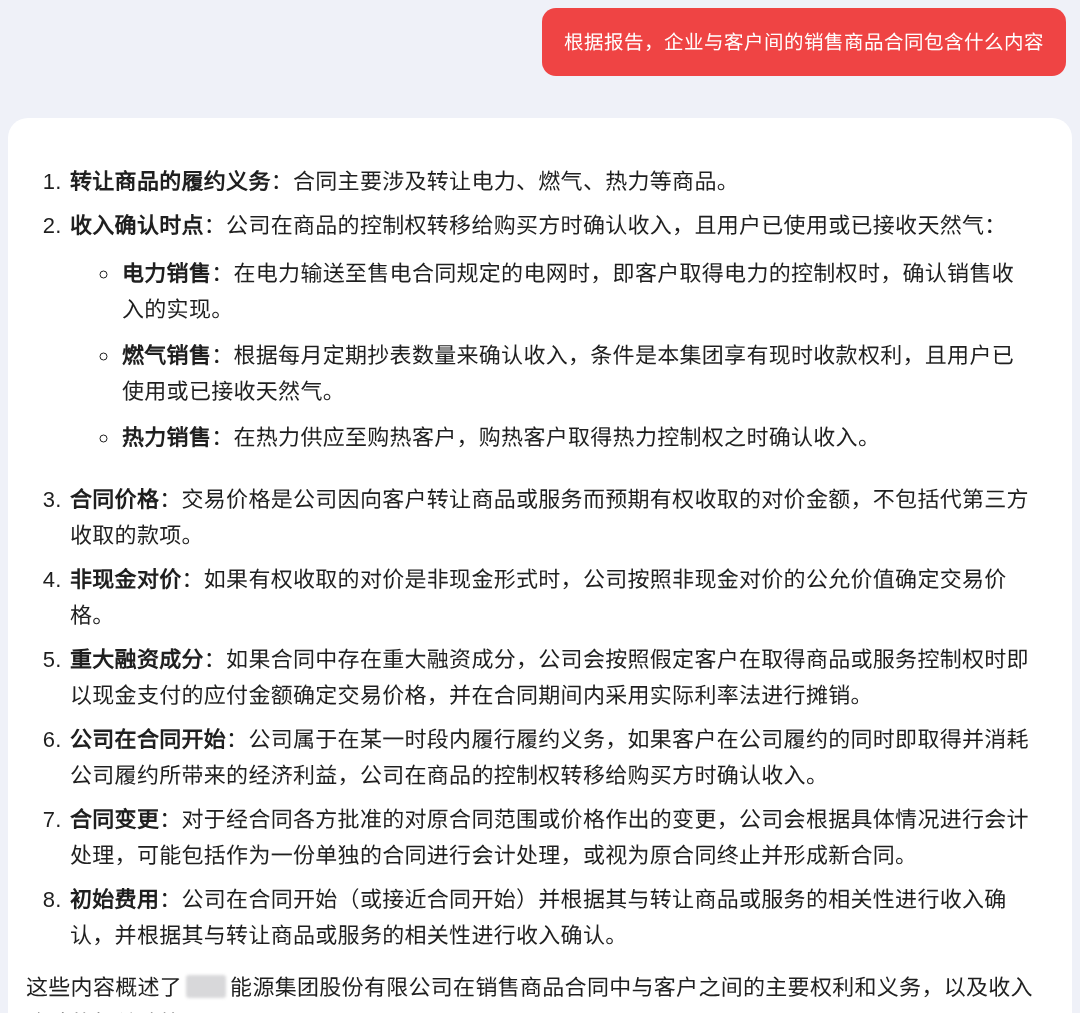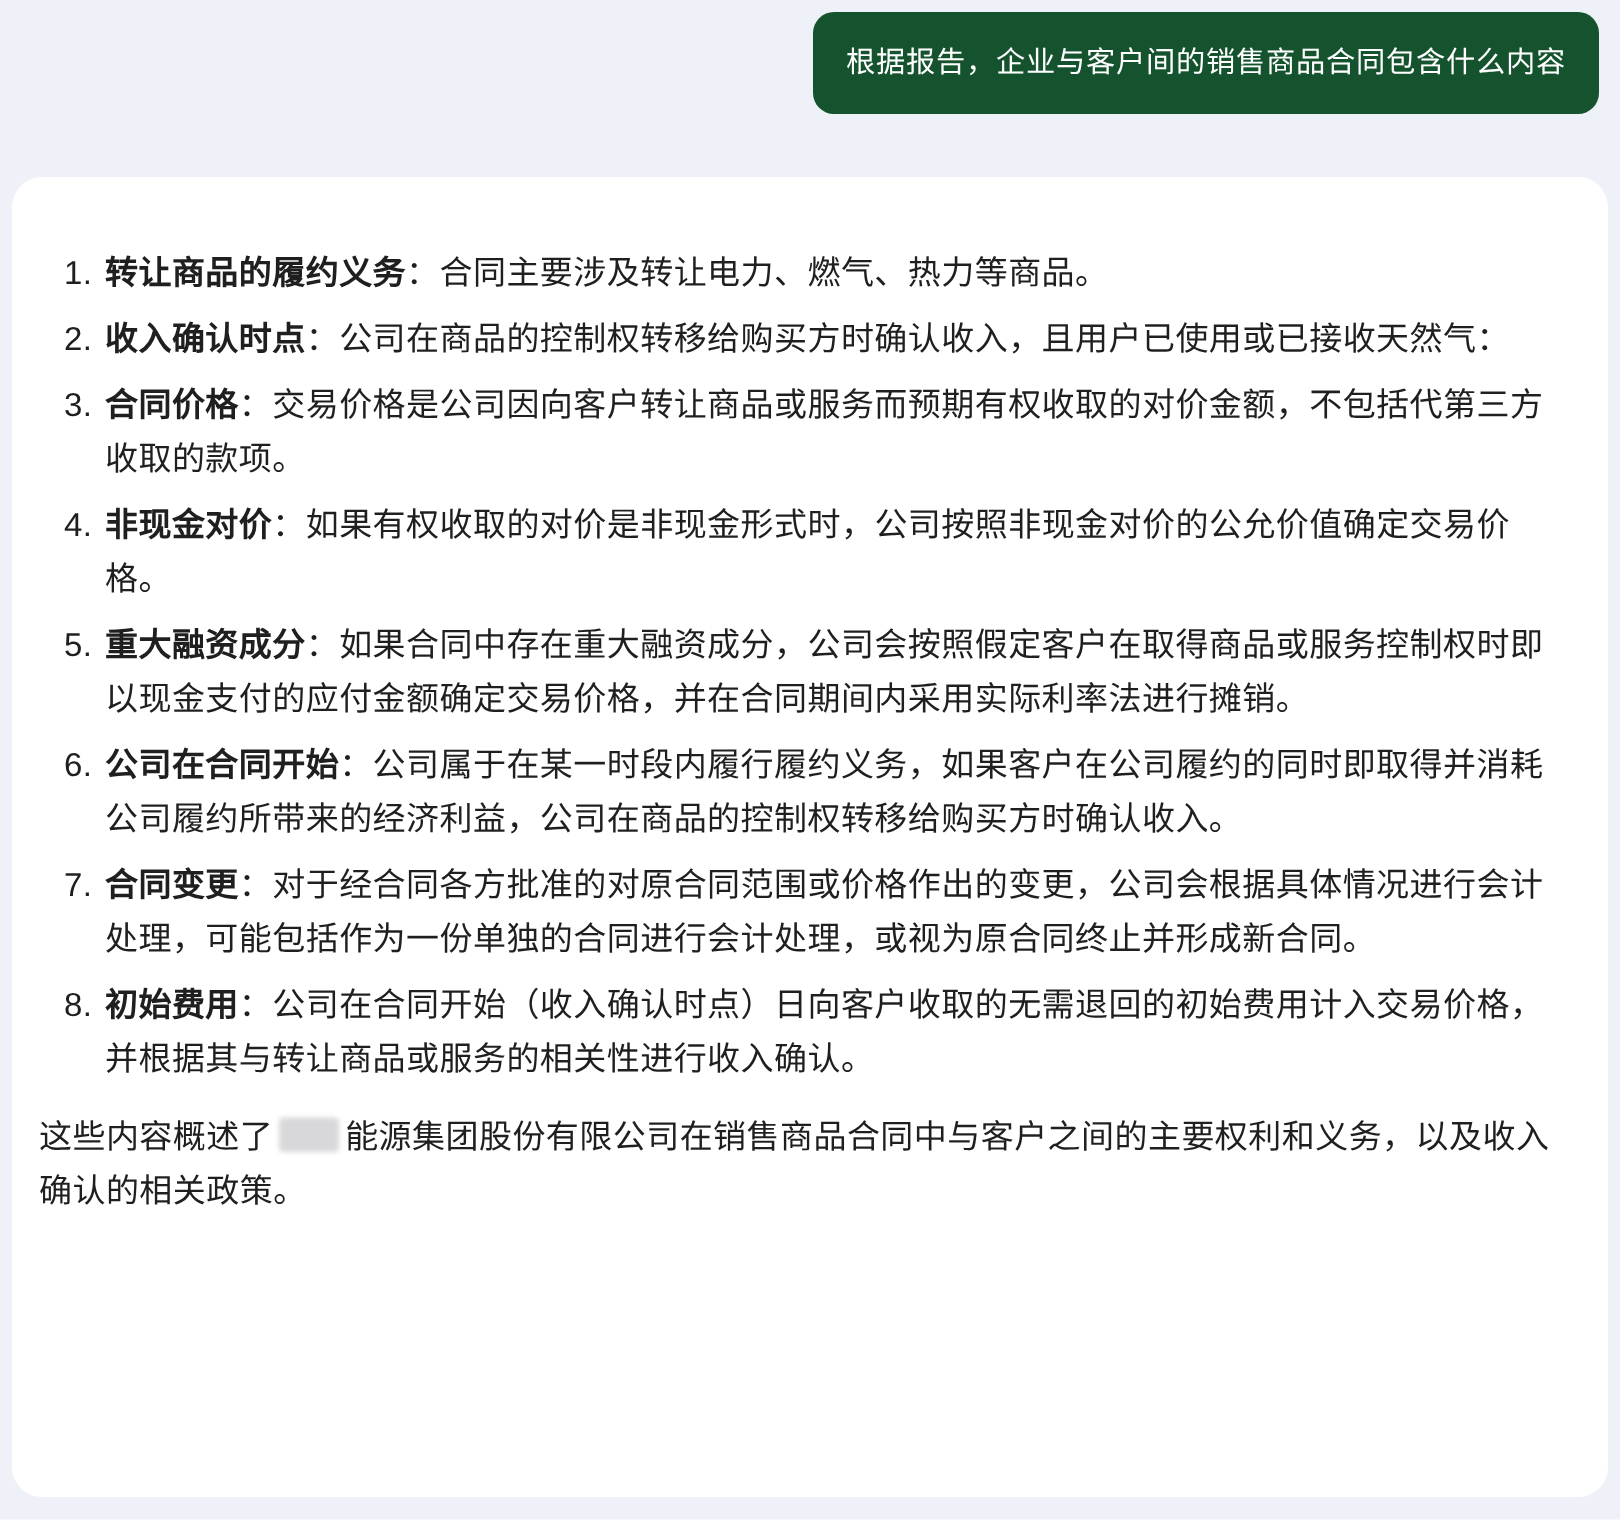--- a/index.html
+++ b/index.html
@@ -18,21 +18,21 @@
     height: 100%;
     box-sizing: border-box;
   }
   
   .user-row {
     display: flex;
     justify-content: flex-end;
     padding: 8px 14px 0 0;
   }
   .user-bubble {
-    background: #14532d;
+    background: #ef4444;
     color: #FFFFFF;
     font-size: 19.5px;
     line-height: 28px;
     padding: 20px 22px;
     border-radius: 14px;
     letter-spacing: 0.5px;
     max-width: 860px;
   }
   
   .assistant-card {
@@ -107,31 +107,36 @@
   </div>
 
   <div class="assistant-card">
 
 
     <ol class="terms-list">
 
       <li><strong>转让商品的履约义务</strong><span>：合同主要涉及转让电力、燃气、热力等商品。</span></li>
 
       <li><strong>收入确认时点</strong><span>：公司在商品的控制权转移给购买方时确认收入，且用户已使用或已接收天然气：</span>
+        <ul class="sub-list">
+          <li><strong>电力销售</strong><span>：在电力输送至售电合同规定的电网时，即客户取得电力的控制权时，确认销售收入的实现。</span></li>
+          <li><strong>燃气销售</strong><span>：根据每月定期抄表数量来确认收入，条件是本集团享有现时收款权利，且用户已使用或已接收天然气。</span></li>
+          <li><strong>热力销售</strong><span>：在热力供应至购热客户，购热客户取得热力控制权之时确认收入。</span></li>
+        </ul>
       </li>
 
       <li><strong>合同价格</strong><span>：交易价格是公司因向客户转让商品或服务而预期有权收取的对价金额，不包括代第三方收取的款项。</span></li>
 
       <li><strong>非现金对价</strong><span>：如果有权收取的对价是非现金形式时，公司按照非现金对价的公允价值确定交易价格。</span></li>
 
       <li><strong>重大融资成分</strong><span>：如果合同中存在重大融资成分，公司会按照假定客户在取得商品或服务控制权时即以现金支付的应付金额确定交易价格，并在合同期间内采用实际利率法进行摊销。</span></li>
 
       <li><strong>公司在合同开始</strong><span>：公司属于在某一时段内履行履约义务，如果客户在公司履约的同时即取得并消耗公司履约所带来的经济利益，公司在商品的控制权转移给购买方时确认收入。</span></li>
 
       <li><strong>合同变更</strong><span>：对于经合同各方批准的对原合同范围或价格作出的变更，公司会根据具体情况进行会计处理，可能包括作为一份单独的合同进行会计处理，或视为原合同终止并形成新合同。</span></li>
 
-      <li><strong>初始费用</strong><span>：公司在合同开始（收入确认时点）日向客户收取的无需退回的初始费用计入交易价格，并根据其与转让商品或服务的相关性进行收入确认。</span></li>
+      <li><strong>初始费用</strong><span>：公司在合同开始（或接近合同开始）并根据其与转让商品或服务的相关性进行收入确认，并根据其与转让商品或服务的相关性进行收入确认。</span></li>
     </ol>
 
     <p class="outro-paragraph"><span>这些内容概述了</span><span class="redact redact-light"></span><span>能源集团股份有限公司在销售商品合同中与客户之间的主要权利和义务，以及收入确认的相关政策。</span></p>
 
   </div>
 </div>
 
 </body></html>

